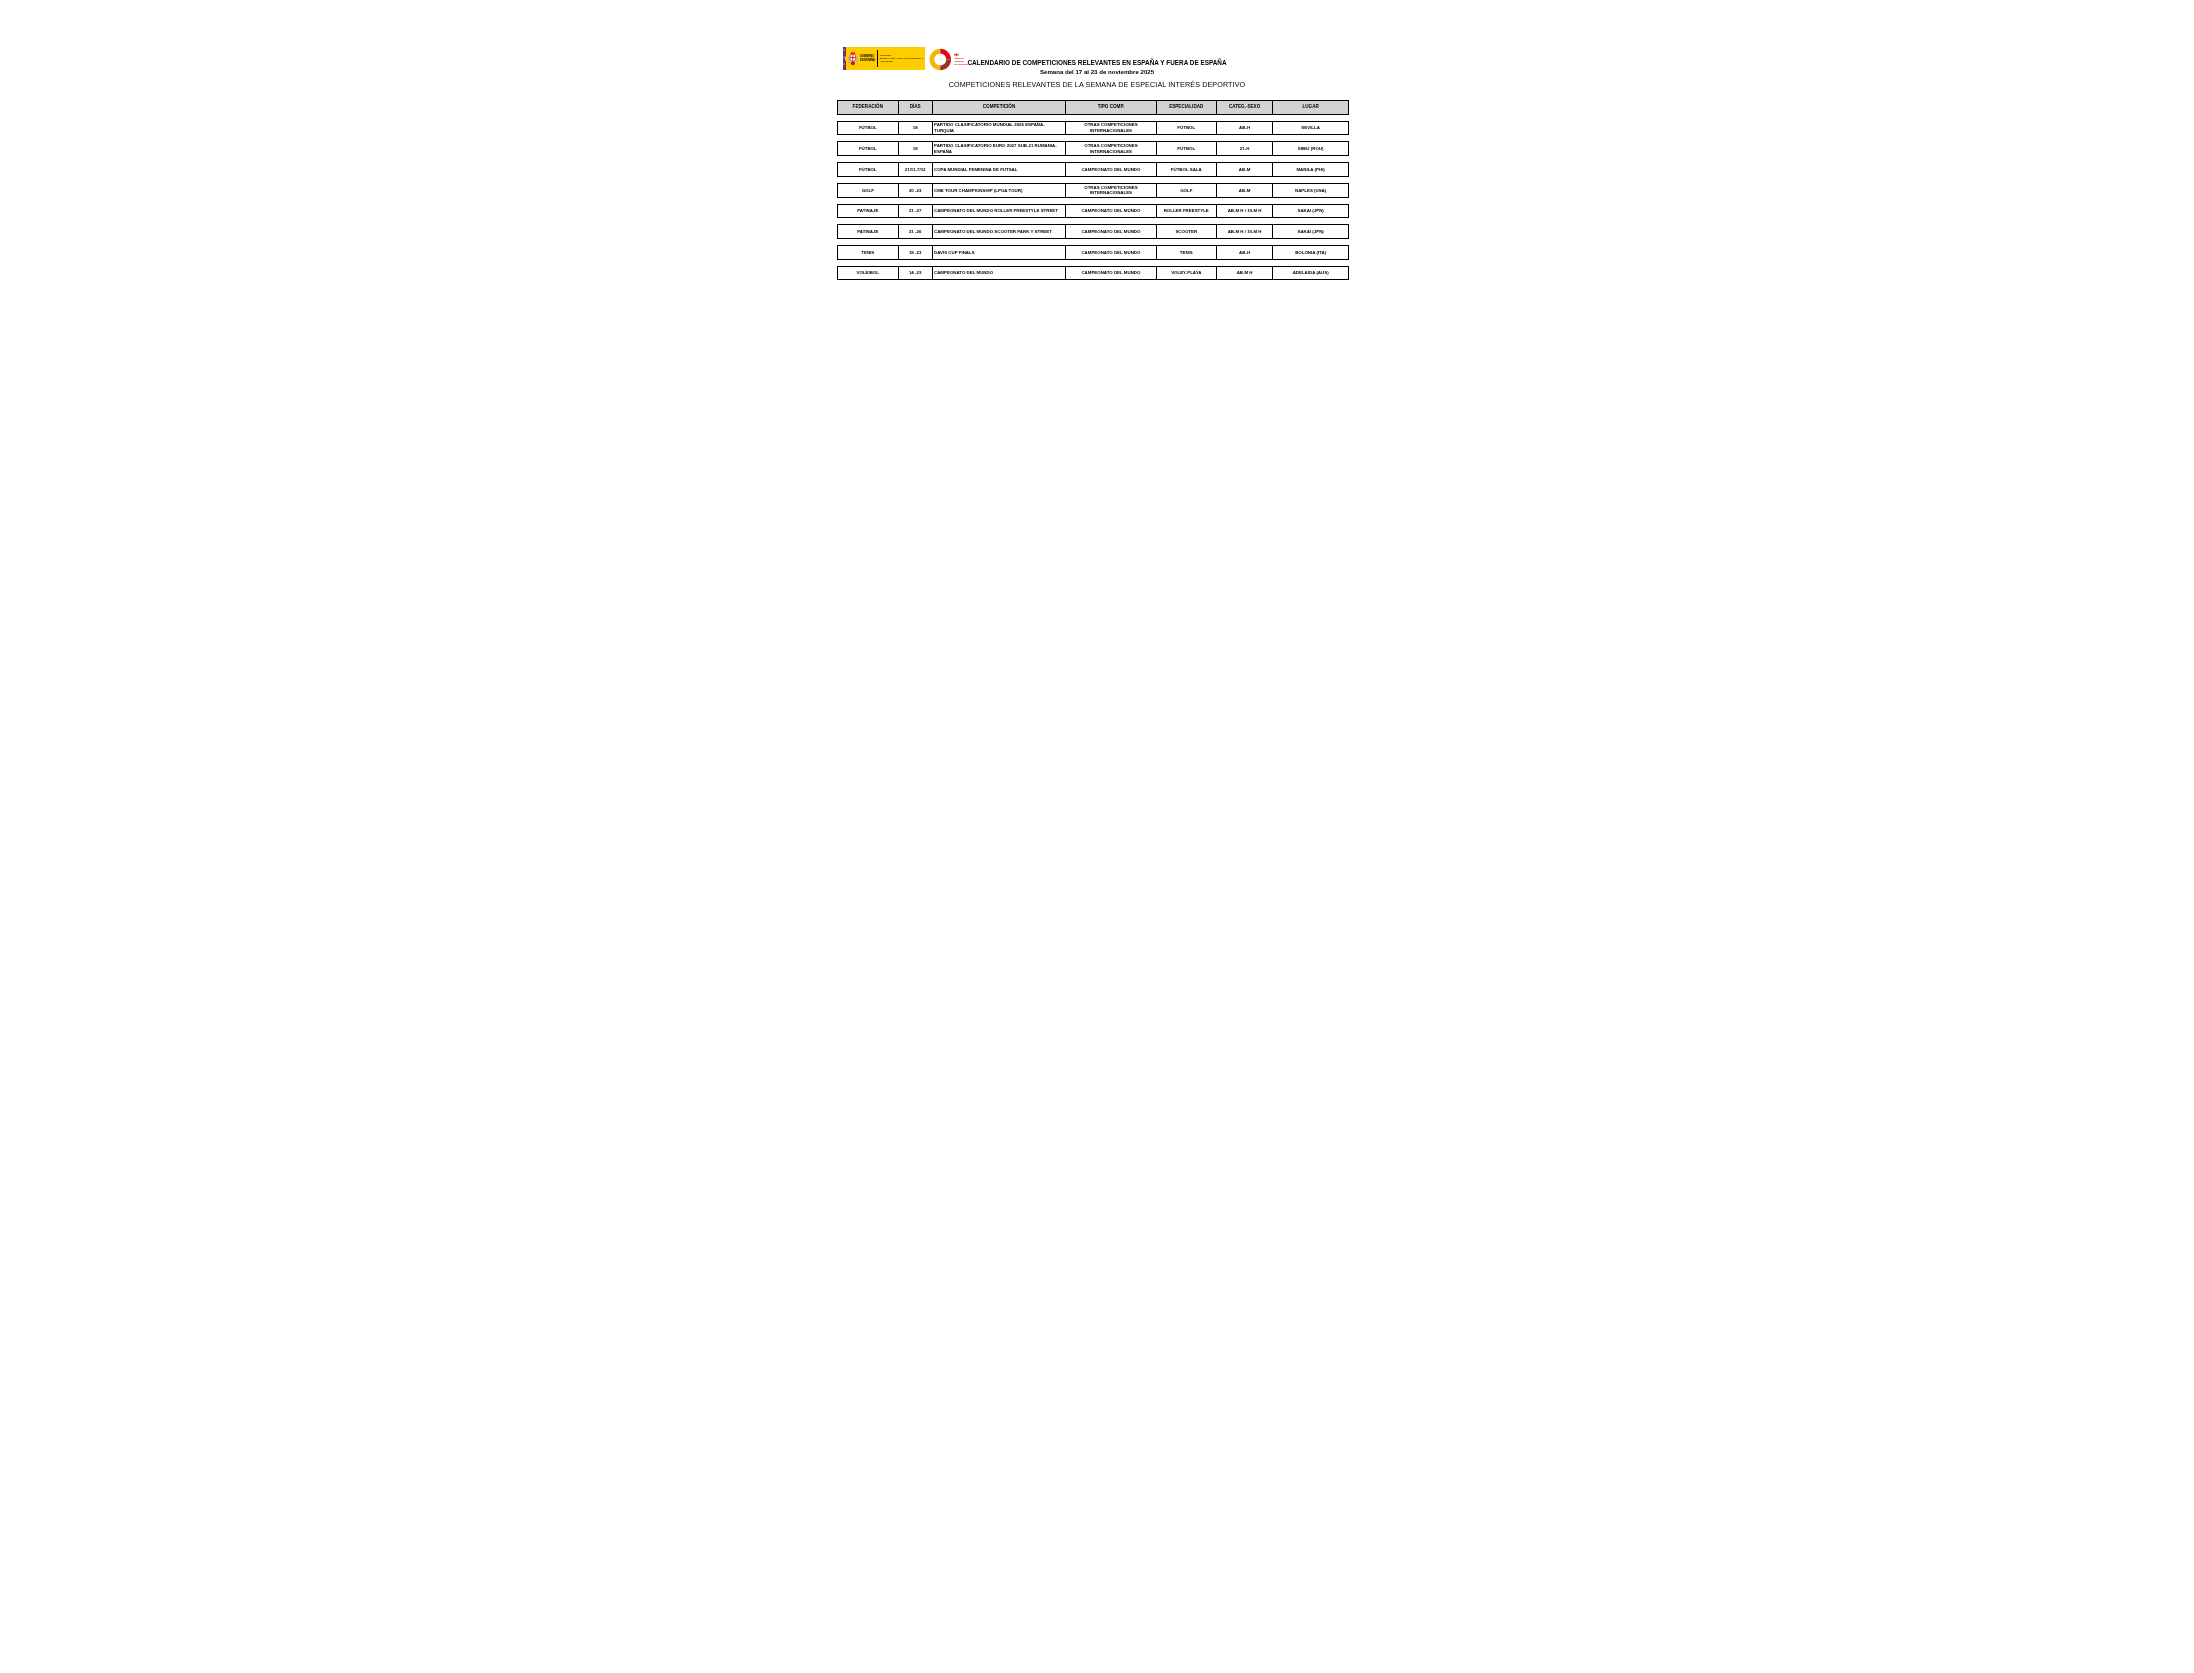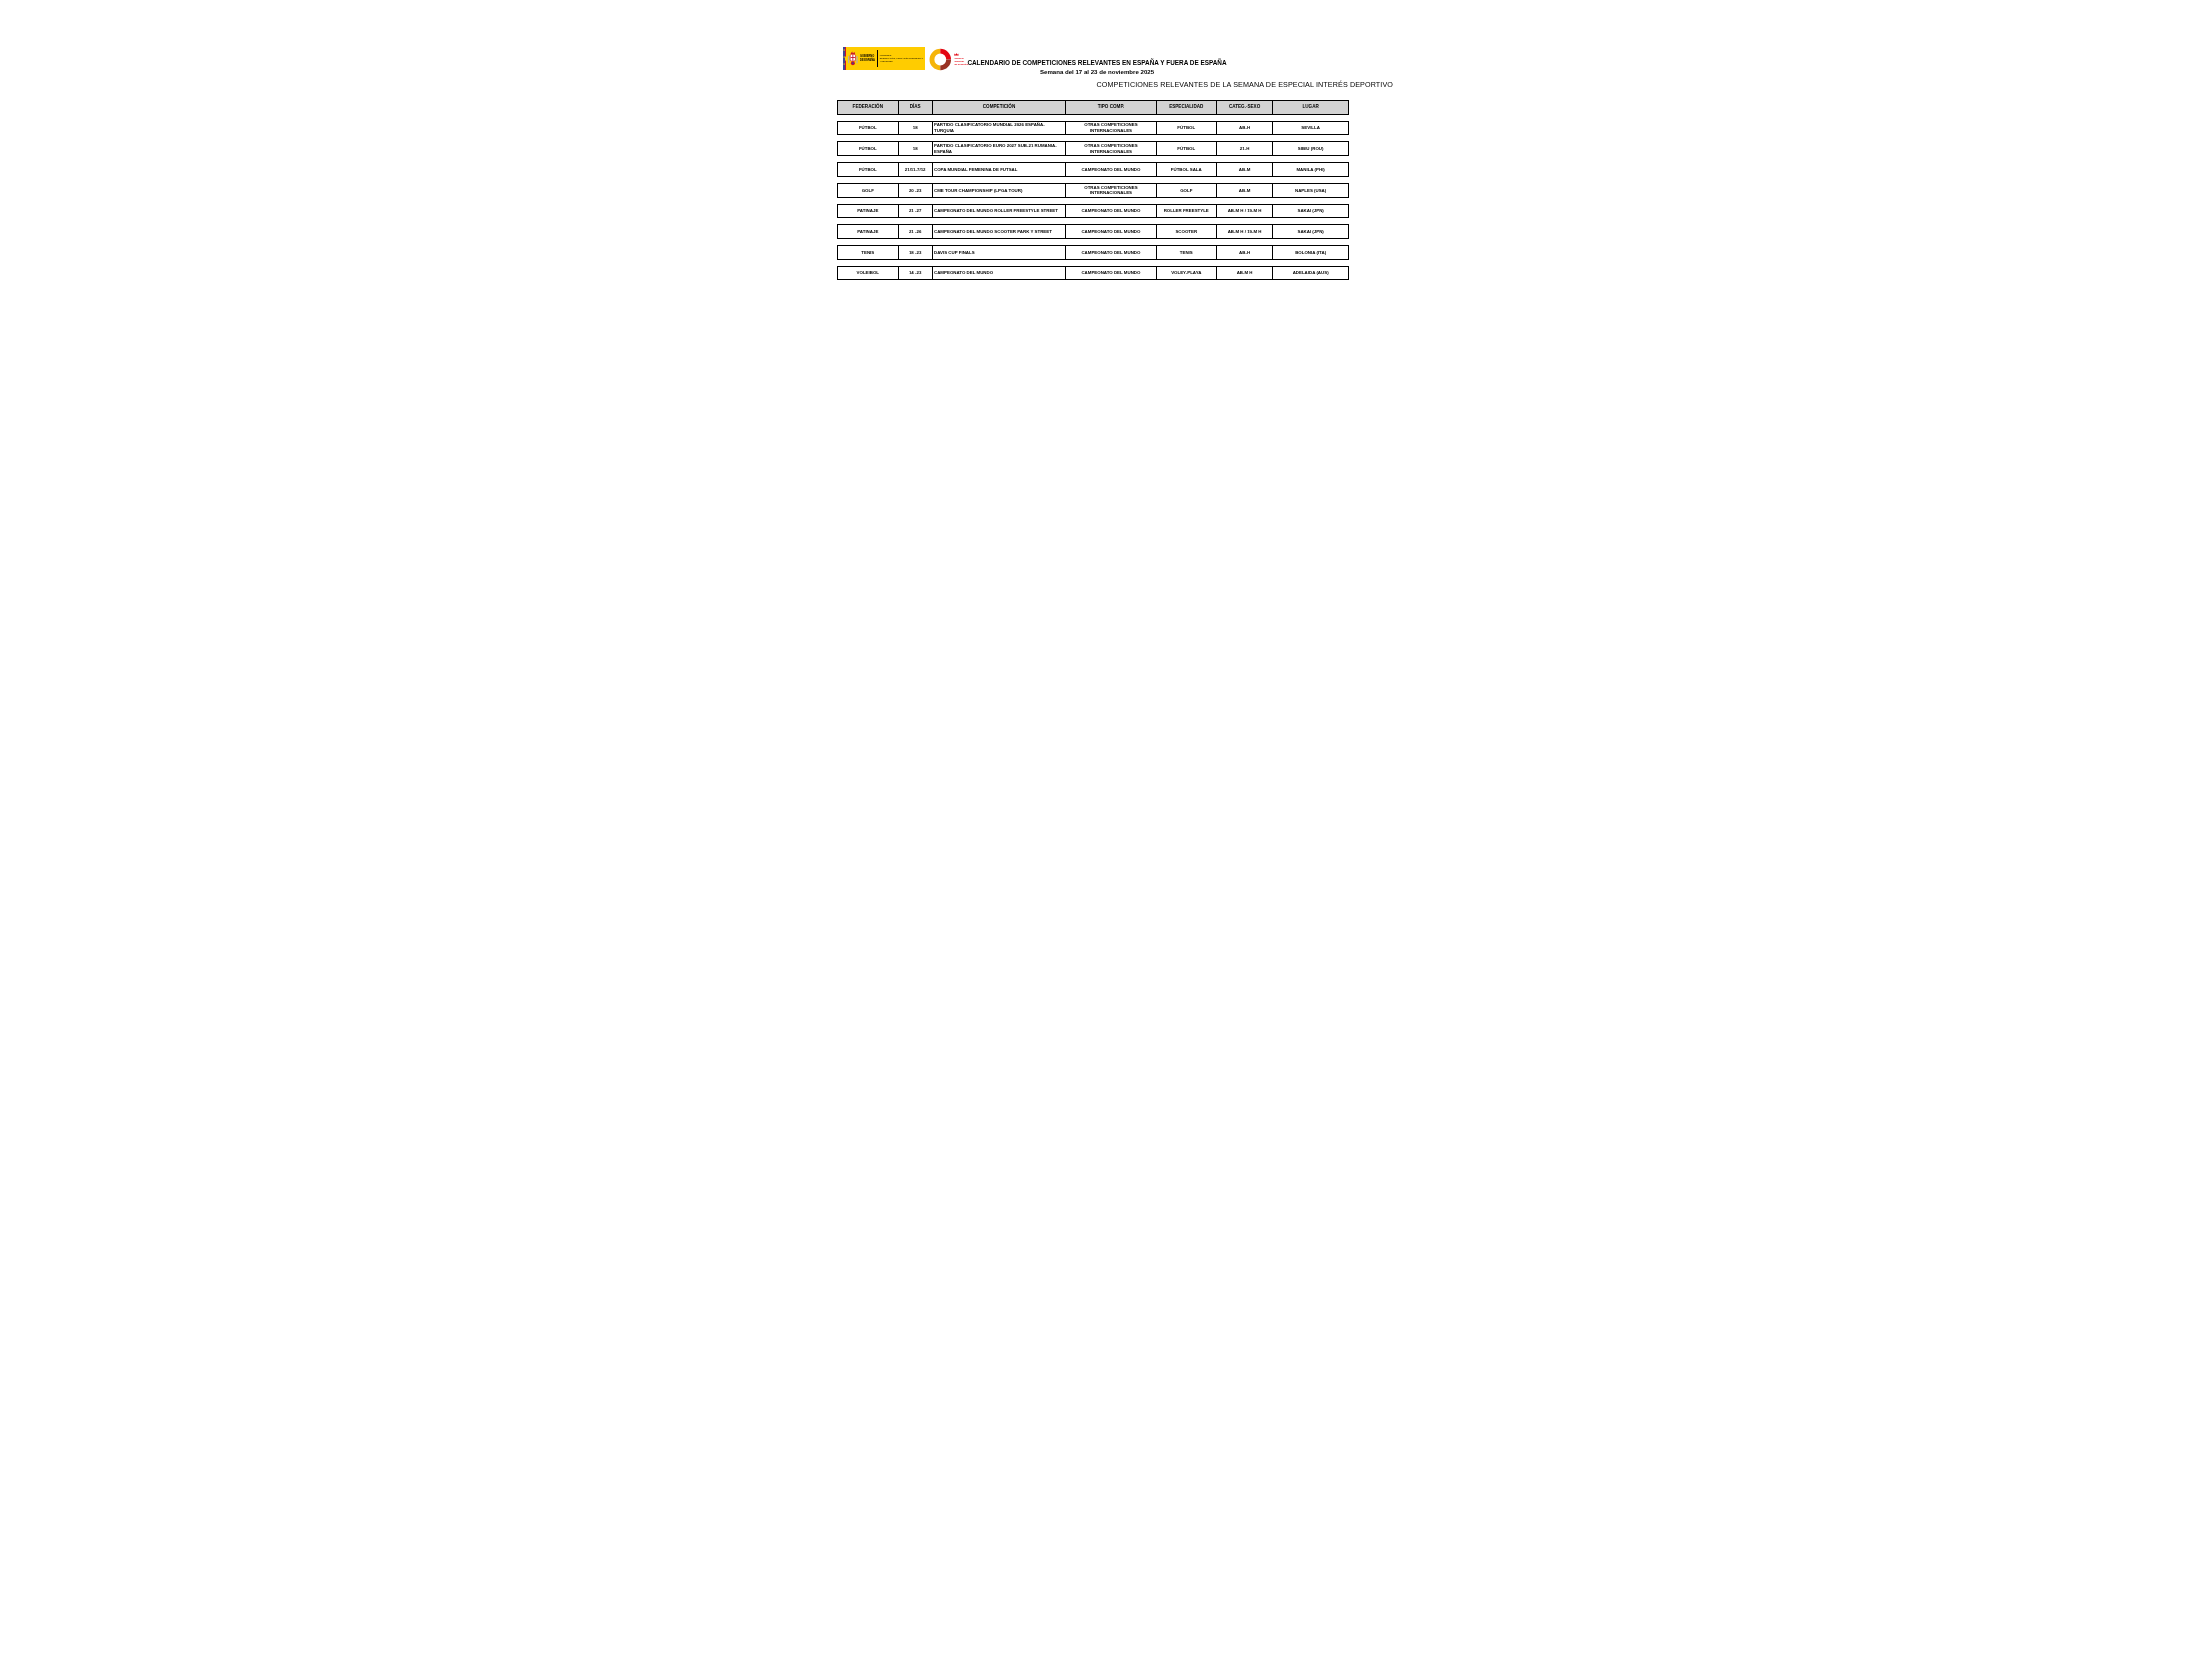--- a/index.html
+++ b/index.html
@@ -71,21 +71,21 @@
 
   
   .title-block {
     position: absolute; top: 59px; left: 0; right: 0;
     text-align: center;
   }
   .main-title { font-size: 6.4px; font-weight: bold; color: #000; }
   .sub-title  { font-size: 6.1px;  font-weight: bold; color: #000; margin-top: 1.8px; }
   .section-title {
     position: absolute; top: 80px; left: 0; right: 0;
-    text-align: right;
+    text-align: center;
     font-size: 7.2px; color: #000; letter-spacing: 0.1px;
   }
 
   
   .table-wrap {
     position: absolute;
     left: 36px; top: 100px;
     width: 512px;
   }
   .trow {

